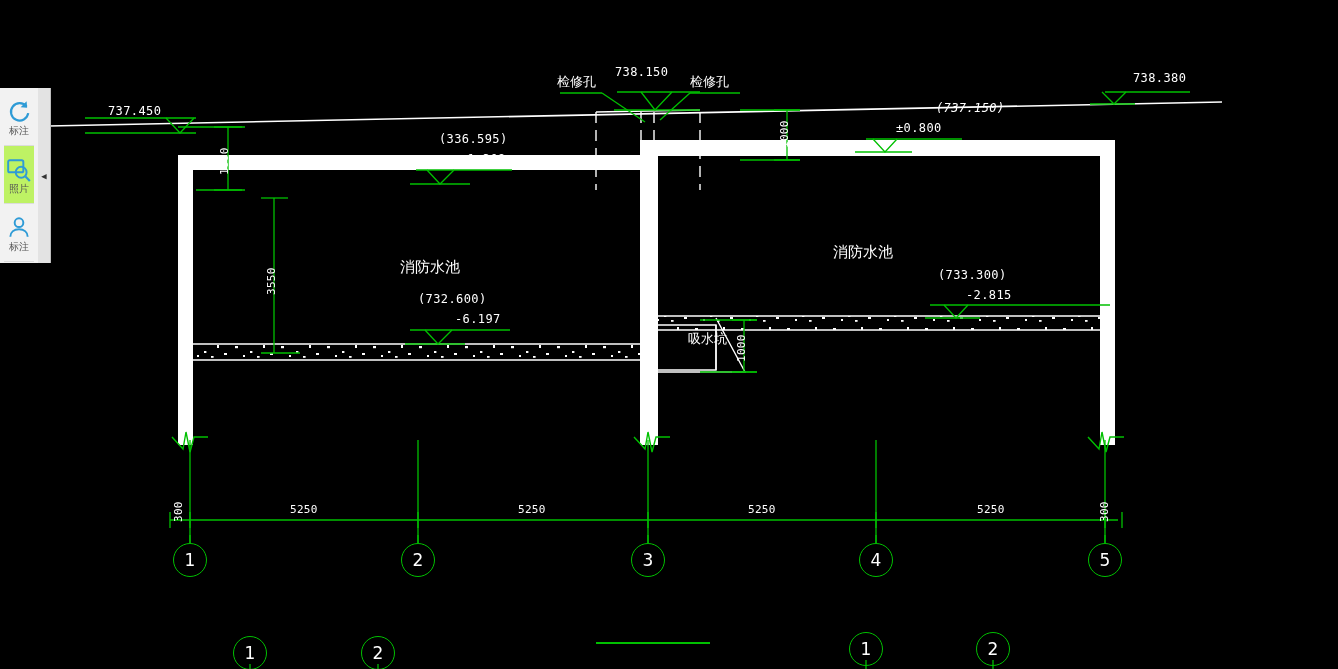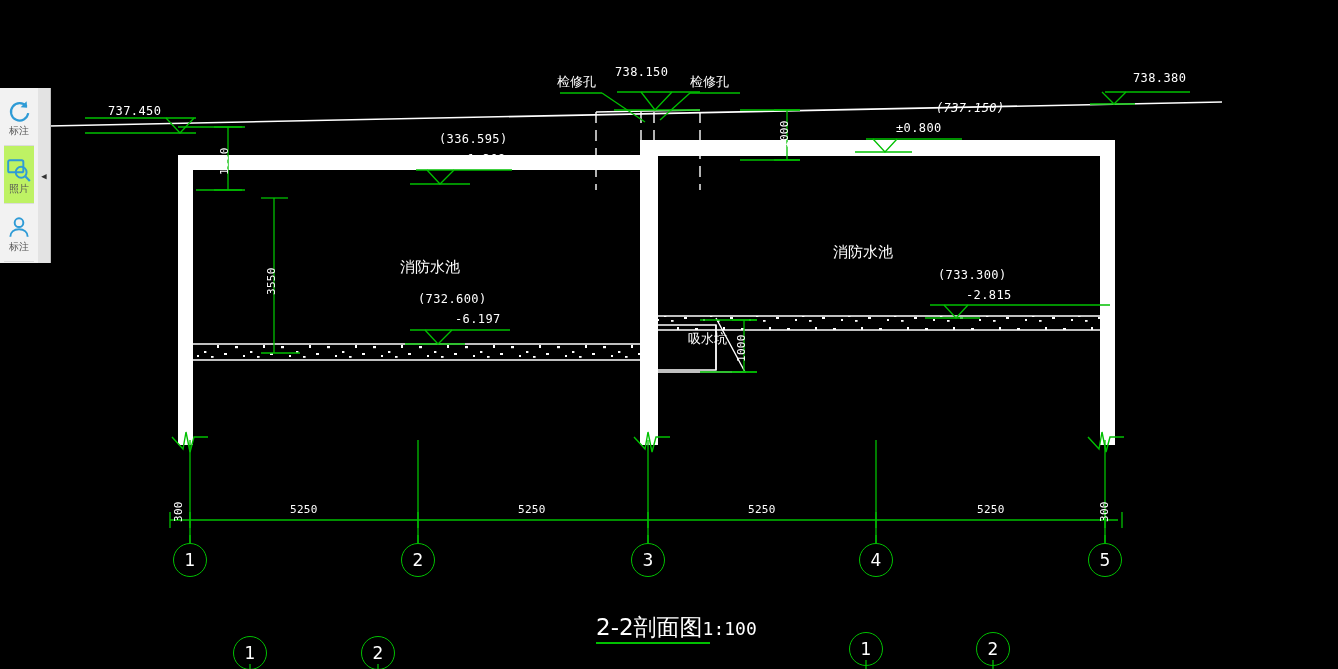--- a/index.html
+++ b/index.html
@@ -270,23 +270,20 @@
   <div class="bub" style="left:401px;top:543px;">2</div>
   <div class="bub" style="left:631px;top:543px;">3</div>
   <div class="bub" style="left:859px;top:543px;">4</div>
   <div class="bub" style="left:1088px;top:543px;">5</div>
 
   <div class="bub" style="left:233px;top:636px;">1</div>
   <div class="bub" style="left:361px;top:636px;">2</div>
   <div class="bub" style="left:849px;top:632px;">1</div>
   <div class="bub" style="left:976px;top:632px;">2</div>
 
-  <div id="title">
-    <span>2-2剖面图</span><span class="scale">1:100</span>
-  </div>
   <div id="title-ul"></div>
 
   <div id="sidebar">
     <div class="sb-cell">
       <svg class="sb-ico" viewBox="0 0 24 24">
         <path d="M19 8a8 8 0 1 0 1.5 6" fill="none" stroke="#2e9bd6" stroke-width="2"></path>
         <path d="M19 3 L19.5 9 L13.5 8.5 Z" fill="#2e9bd6"></path>
       </svg>
       <div class="sb-txt">标注</div>
     </div>

